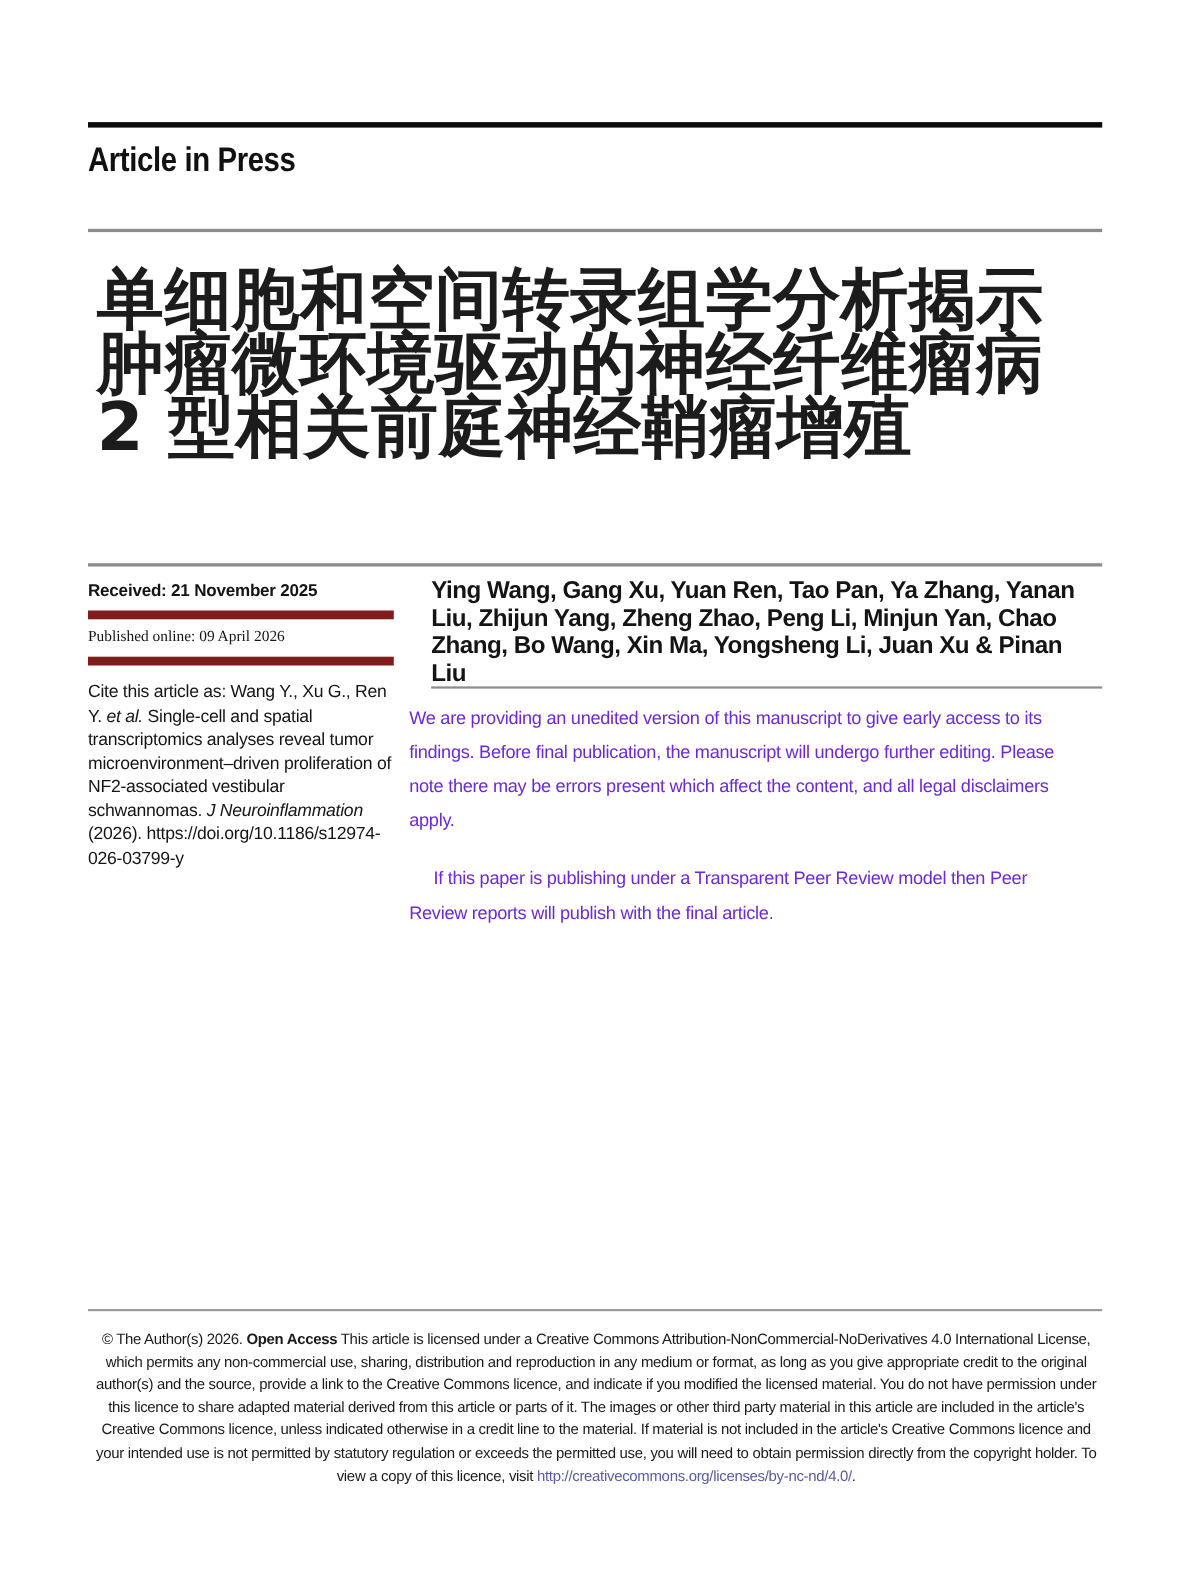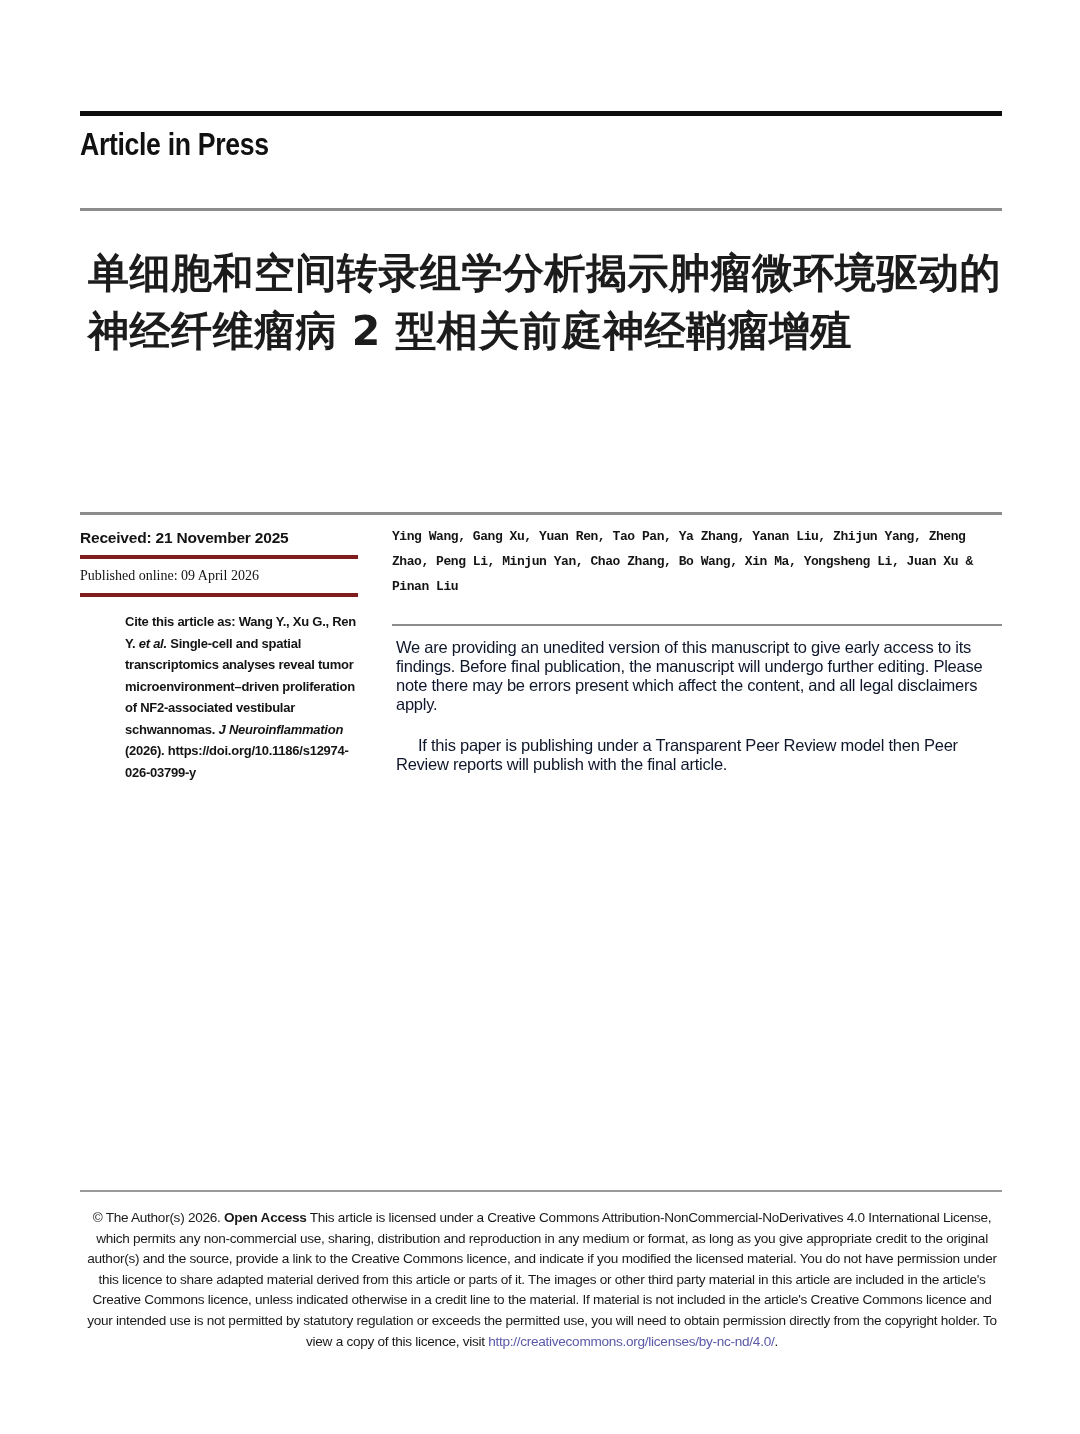--- a/index.html
+++ b/index.html
@@ -96,21 +96,21 @@
   
   .title-block {
     position: absolute;
     left: 88px;
     top: 244px;
     width: 915px;
   }
   .title-cn {
     font-family: "DejaVu Sans", sans-serif;
     font-weight: bold;
-    font-size: 41px;
+    font-size: 61px;
     line-height: 58px;
     letter-spacing: 0.5px;
     color: #1c1c1c;
     margin: 0;
   }
 
   
   .rule-meta-full {
     position: absolute;
     left: 80px;
@@ -123,83 +123,82 @@
   
   .meta-col {
     position: absolute;
     left: 80px;
     top: 522px;
     width: 278px;
   }
   .meta-row {
     position: relative;
     padding: 6px 0 7px 0;
-    border-bottom: 4px solid #7f1d1d;
+    border-bottom: 8px solid #7f1d1d;
   }
   .meta-row.last { border-bottom: none; }
   .meta-text-bold {
     font-family: "Liberation Sans", sans-serif;
     font-weight: bold;
     font-size: 15.5px;
     line-height: 20px;
     letter-spacing: -0.2px;
     color: #141414;
   }
   .meta-text-serif {
     font-family: "Liberation Serif", serif;
     font-weight: normal;
     font-size: 14px;
     line-height: 21px;
     color: #141414;
   }
   .cite-block {
     padding-top: 8px;
     font-family: "Liberation Sans", sans-serif;
-    font-weight: bold;
-    font-size: 13px;
+    font-weight: normal;
+    font-size: 16px;
     line-height: 21.5px;
     letter-spacing: -0.25px;
     color: #141414;
-    margin-left: 45px;
   }
   .cite-block i { font-style: italic; }
 
   
   .authors {
     position: absolute;
     left: 392px;
     top: 524px;
     width: 610px;
-    font-family: Liberation Mono, monospace;
-    font-weight: bold;
-    font-size: 13px;
+    font-family: Liberation Sans, sans-serif;
+    font-weight: bold;
+    font-size: 22px;
     line-height: 25px;
     letter-spacing: -0.45px;
     color: #141414;
   }
 
   .rule-right {
     position: absolute;
     left: 392px;
     top: 624px;
     width: 610px;
     height: 2px;
     background: #8c8c8c;
   }
 
   .notice {
     position: absolute;
-    left: 396px;
+    left: 372px;
     top: 638px;
     width: 612px;
     font-family: "Liberation Sans", sans-serif;
     font-size: 16.5px;
-    line-height: 19px;
+    line-height: 31px;
     letter-spacing: -0.25px;
-    color: #0f172a;
+    color: #6d28d9;
   }
   .notice p { margin: 0; }
   .notice p.indent { text-indent: 22px; margin-top: 22px; }
 
   
   .rule-footer {
     position: absolute;
     left: 80px;
     top: 1190px;
     width: 922px;

